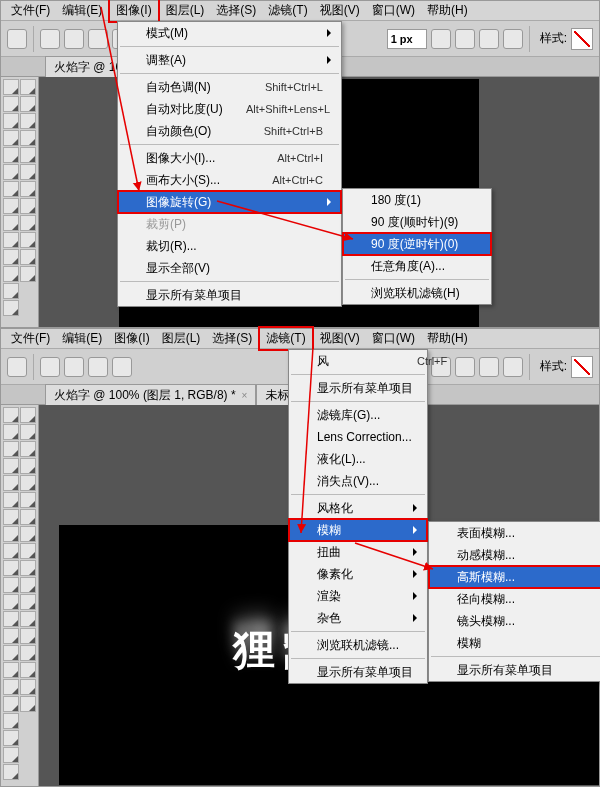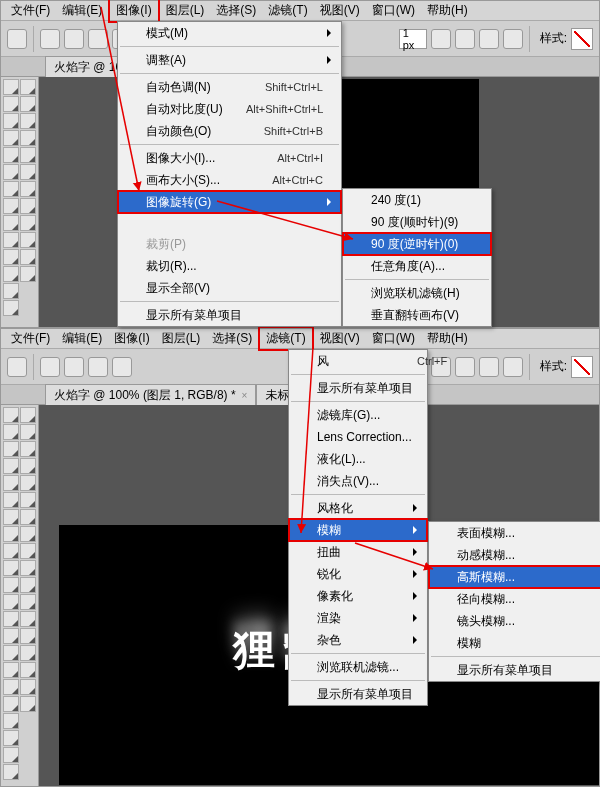--- a/index.html
+++ b/index.html
@@ -6,40 +6,40 @@
   body { background: #b8b8b8; width: 600px; }
   .panel { background: #7f1d1d; border: 1px solid #999; position: relative; }
   .panel.top { height: 328px; }
   .panel.bottom { height: 459px; margin-top: 0; }
   .menubar { display: flex; align-items: center; height: 20px; background: #d5d5d5; border-bottom: 1px solid #aaa; padding-left: 4px; gap: 0; }
   .menubar span { padding: 2px 6px; white-space: nowrap; }
   .menubar span.boxed { border: 2px solid #e60000; }
   .toolbar { height: 36px; background: #d0d0d0; border-bottom: 1px solid #aaa; display: flex; align-items: center; padding: 0 6px; gap: 4px; }
   .tb-ico { width: 20px; height: 20px; background: #e8e8e8; border: 1px solid #999; border-radius: 3px; flex-shrink: 0; }
   .tb-sep { width: 1px; height: 26px; background: #aaa; margin: 0 2px; }
-  .tb-drop { width: 28px; height: 20px; background: #fff; border: 1px solid #999; font-size: 11px; display: flex; align-items: center; padding: 0 3px; }
+  .tb-drop { width: 40px; height: 20px; background: #fff; border: 1px solid #999; font-size: 11px; display: flex; align-items: center; padding: 0 3px; font-weight: bold; }
   .tb-label { font-size: 12px; margin-left: 4px; }
   .strike-box { width: 22px; height: 22px; background: #fff; border: 1px solid #999; position: relative; }
   .strike-box::after { content: ""; position: absolute; left: 2px; top: 2px; right: 2px; bottom: 2px; background: linear-gradient(to top right, transparent 45%, #e60000 45%, #e60000 55%, transparent 55%); }
   .tabstrip { height: 20px; background: #c5c5c5; border-bottom: 1px solid #999; display: flex; align-items: center; padding-left: 44px; }
   .tab { background: #ddd; border: 1px solid #999; border-bottom: none; padding: 2px 8px; font-size: 11px; display: flex; align-items: center; gap: 6px; }
   .tab .x { font-family: Arial; color: #888; font-size: 10px; }
   .workarea { position: relative; background: #5a5a5a; height: calc(100% - 76px); overflow: hidden; }
   .vtoolbar { position: absolute; left: 0; top: 0; width: 38px; bottom: 0; background: #d0d0d0; border-right: 1px solid #999; display: flex; flex-direction: column; flex-wrap: wrap; padding: 2px; gap: 1px; }
   .vtoolbar .vt { width: 16px; height: 16px; background: #e5e5e5; border: 1px solid #aaa; position: relative; }
   .vtoolbar .vt::after { content: ""; position: absolute; right: 0; bottom: 0; border: 3px solid transparent; border-right-color: #555; border-bottom-color: #555; width: 0; height: 0; }
   .canvas-outer { position: absolute; left: 38px; right: 0; top: 0; bottom: 0; background: #555; }
   .canvas-black { position: absolute; background: #000; }
   .flame-text { color: #fff; font-size: 42px; font-weight: bold; font-family: "SimHei", sans-serif; text-shadow: 0 -10px 12px rgba(255,255,255,.5), 0 -20px 18px rgba(255,255,255,.3); letter-spacing: 6px; }
   
   .menu { position: absolute; background: #f0f0f0; border: 1px solid #888; box-shadow: 2px 2px 4px rgba(0,0,0,.3); z-index: 10; }
   .menu .row { display: flex; align-items: center; height: 22px; padding: 0 18px 0 28px; white-space: nowrap; gap: 20px; position: relative; }
   .menu .row .lbl { min-width: 80px; }
   .menu .row .sc { margin-left: auto; color: #333; font-size: 11px; }
-  .menu .row.disabled { color: #999; margin-top: 20px; }
+  .menu .row.disabled { color: #999; }
   .menu .row.highlight { background: #2c6acb; color: #fff; }
   .menu .row.boxed { outline: 2px solid #e60000; outline-offset: -1px; }
   .menu .row.sub::after { content: ""; position: absolute; right: 6px; top: 50%; transform: translateY(-50%); border: 4px solid transparent; border-left-color: currentColor; }
   .menu hr { border: none; border-top: 1px solid #bbb; margin: 2px 2px; }
   
   svg.arrow { position: absolute; pointer-events: none; z-index: 20; }
 </style>
 </head>
 <body>
 
@@ -122,21 +122,21 @@
       <div class="row sub">
         <span class="lbl">调整(A)</span>
       </div>
       <hr>
       <div class="row">
         <span class="lbl">自动色调(N)</span>
         <span class="sc">Shift+Ctrl+L</span>
       </div>
       <div class="row">
         <span class="lbl">自动对比度(U)</span>
-        <span class="sc">Alt+Shift+Ctrl+L</span>
+        <span class="sc">Alt+Shift+Lens+L</span>
       </div>
       <div class="row">
         <span class="lbl">自动颜色(O)</span>
         <span class="sc">Shift+Ctrl+B</span>
       </div>
       <hr>
       <div class="row">
         <span class="lbl">图像大小(I)...</span>
         <span class="sc">Alt+Ctrl+I</span>
       </div>
@@ -157,37 +157,34 @@
         <span class="lbl">显示全部(V)</span>
       </div>
       <hr>
       <div class="row">
         <span class="lbl">显示所有菜单项目</span>
       </div>
     </div>
 
   <div class="menu" id="menu-rotate" style="left:341px; top:187px; width:150px;">
       <div class="row">
-        <span class="lbl">240 度(1)</span>
+        <span class="lbl">180 度(1)</span>
       </div>
       <div class="row">
         <span class="lbl">90 度(顺时针)(9)</span>
       </div>
       <div class="row highlight boxed">
         <span class="lbl">90 度(逆时针)(0)</span>
       </div>
       <div class="row">
         <span class="lbl">任意角度(A)...</span>
       </div>
       <hr>
       <div class="row">
         <span class="lbl">浏览联机滤镜(H)</span>
-      </div>
-      <div class="row">
-        <span class="lbl">垂直翻转画布(V)</span>
       </div>
     </div>
 
   <svg class="arrow" style="left:0;top:0;width:600px;height:328px;">
     <defs>
         <marker id="ah1" markerWidth="8" markerHeight="8" refX="6" refY="3" orient="auto">
           <path d="M0,0 L6,3 L0,6 Z" fill="#e60000"></path>
         </marker>
       </defs>
     <line x1="100" y1="6" x2="138" y2="190" stroke="#e60000" stroke-width="1.5" marker-end="url(#ah1)"></line>
@@ -313,23 +310,20 @@
       <div class="row sub">
         <span class="lbl">风格化</span>
       </div>
       <div class="row sub highlight boxed">
         <span class="lbl">模糊</span>
       </div>
       <div class="row sub">
         <span class="lbl">扭曲</span>
       </div>
       <div class="row sub">
-        <span class="lbl">锐化</span>
-      </div>
-      <div class="row sub">
         <span class="lbl">像素化</span>
       </div>
       <div class="row sub">
         <span class="lbl">渲染</span>
       </div>
       <div class="row sub">
         <span class="lbl">杂色</span>
       </div>
       <hr>
       <div class="row">

